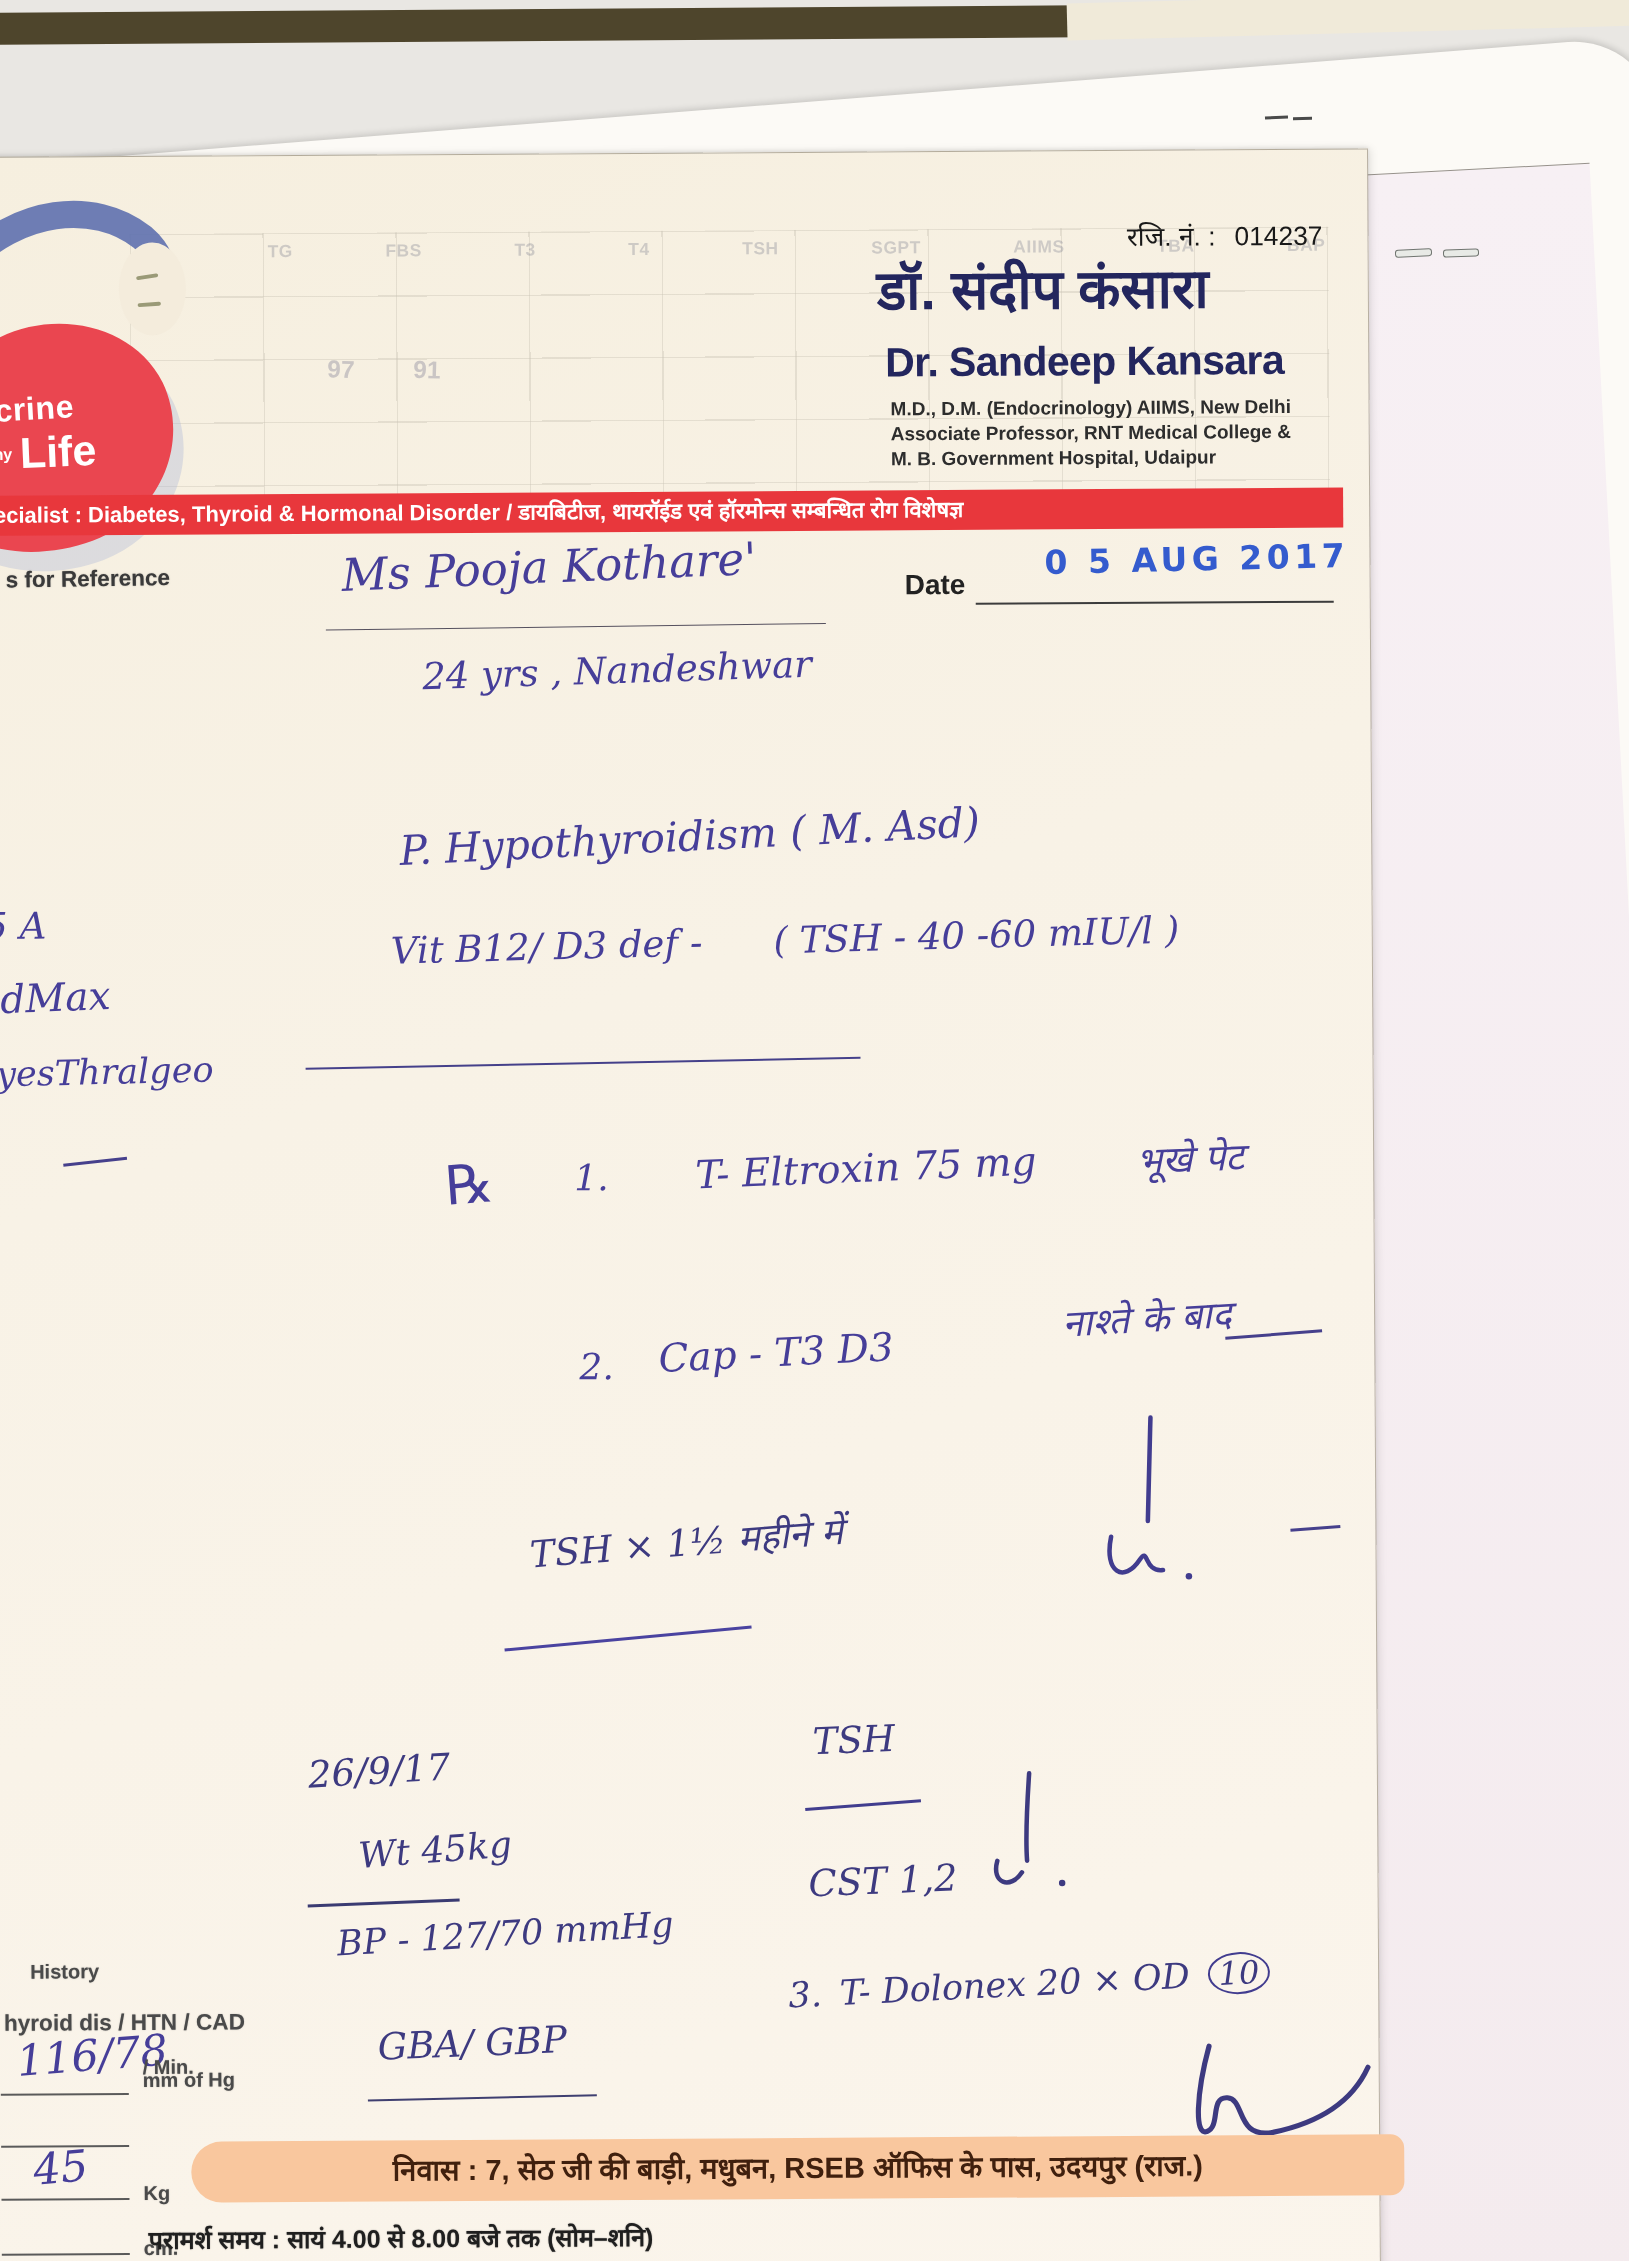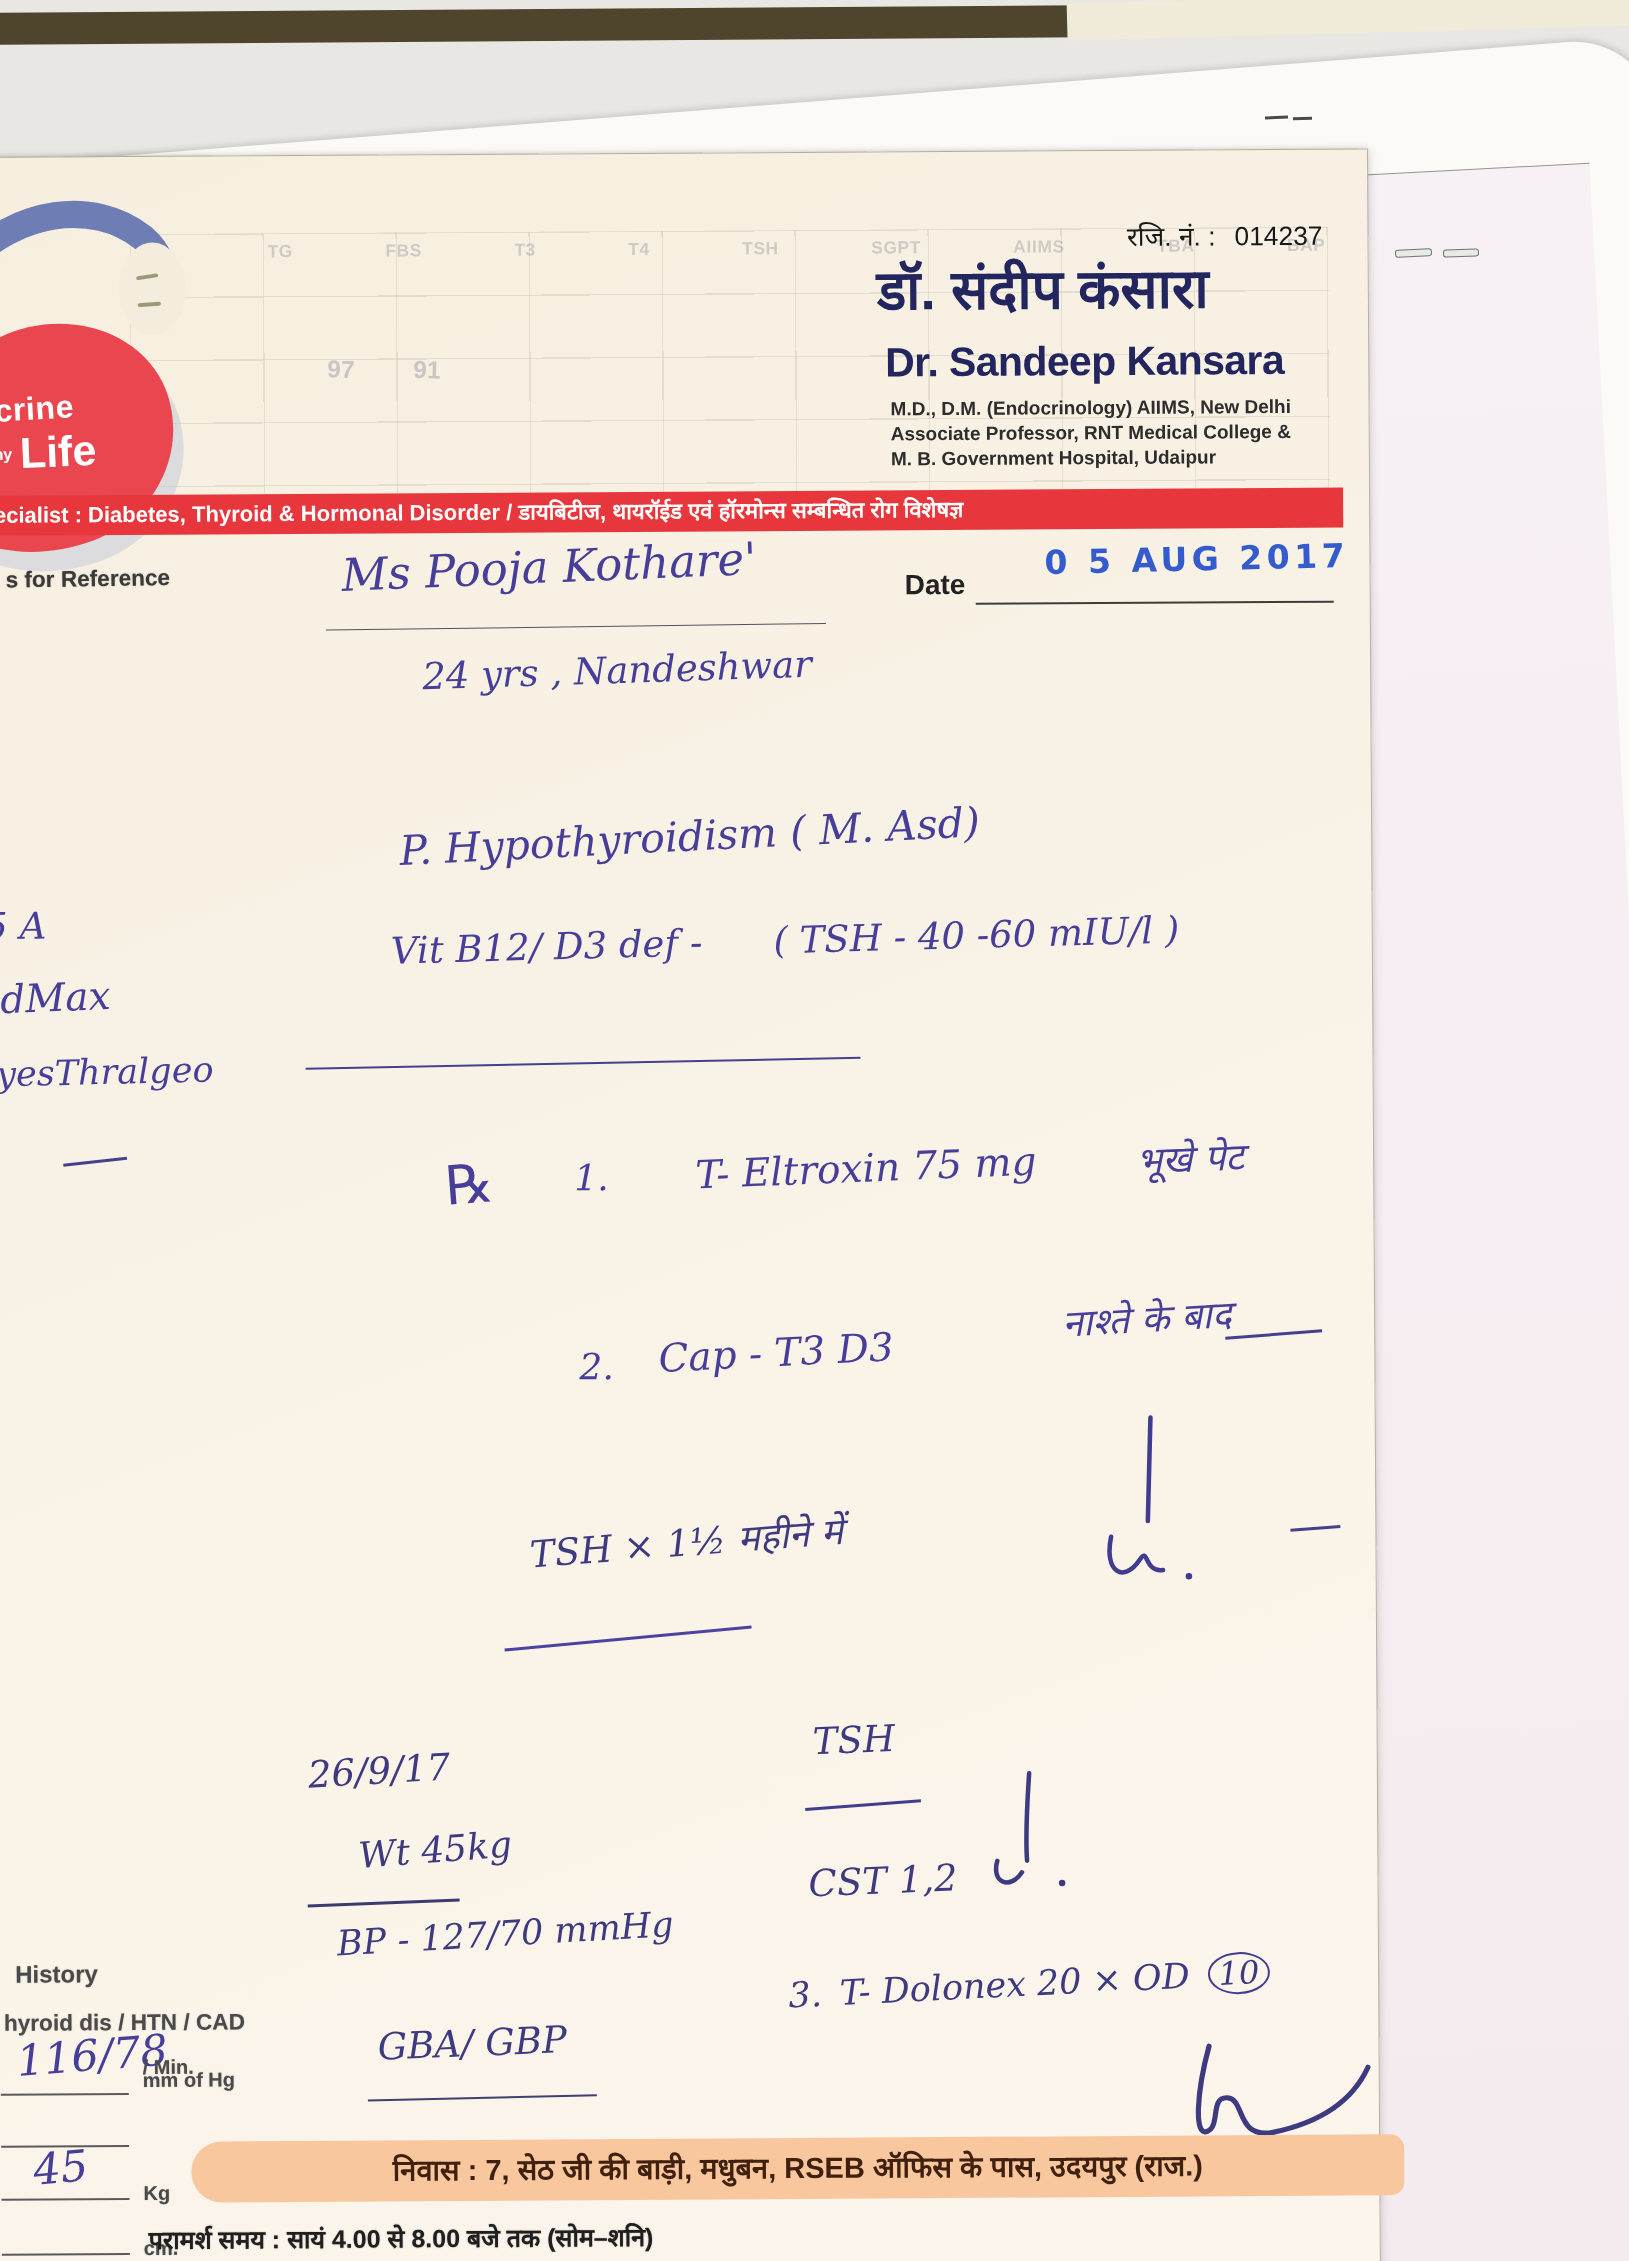--- a/index.html
+++ b/index.html
@@ -191,21 +191,21 @@
 
   <div class="hw dark" style="left:809px;top:1811px;font-size:35px;transform:rotate(-2.5deg);display:flex;gap:18px;align-items:center;">
     <span>3.</span>
     <span>T- Dolonex 20 × OD</span>
     <span class="circled">10</span>
   </div>
   <svg style="left:1183px;top:1884px;" width="213" height="123" viewBox="0 0 330 190">
     <path d="M 72 18 C 52 90, 48 158, 68 150 C 90 142, 72 96, 100 98 C 128 100, 112 162, 170 152 C 240 138, 292 108, 318 52" fill="none" stroke="#3d3a80" stroke-width="8" stroke-linecap="round"></path>
   </svg>
 
-  <div class="form-print" style="left:36px;top:1803px;font-size:24px;">History</div>
+  <div class="form-print" style="left:51px;top:1803px;font-size:20px;">History</div>
   <div class="form-print nowrap" style="left:24.5px;top:1853px;font-size:22.6px;">hyroid dis / HTN / CAD</div>
   <div class="hw" style="left:37px;top:1873px;font-size:43px;transform:rotate(-4deg);">116/78</div>
   <div class="form-print" style="left:163px;top:1912px;font-size:20px;">mm of Hg</div>
   <div class="form-line" style="left:20.6px;top:1936px;"></div>
   <div class="form-print" style="left:163px;top:1899px;font-size:20px;">/ Min.</div>
   <div class="form-line" style="left:20.6px;top:1988px;"></div>
   <div class="hw" style="left:53px;top:1985px;font-size:43px;transform:rotate(-5deg);">45</div>
   <div class="form-print" style="left:163px;top:2025px;font-size:20px;">Kg</div>
   <div class="form-line" style="left:20.6px;top:2041px;"></div>
   <div class="form-print" style="left:163px;top:2080px;font-size:20px;">cm.</div>

